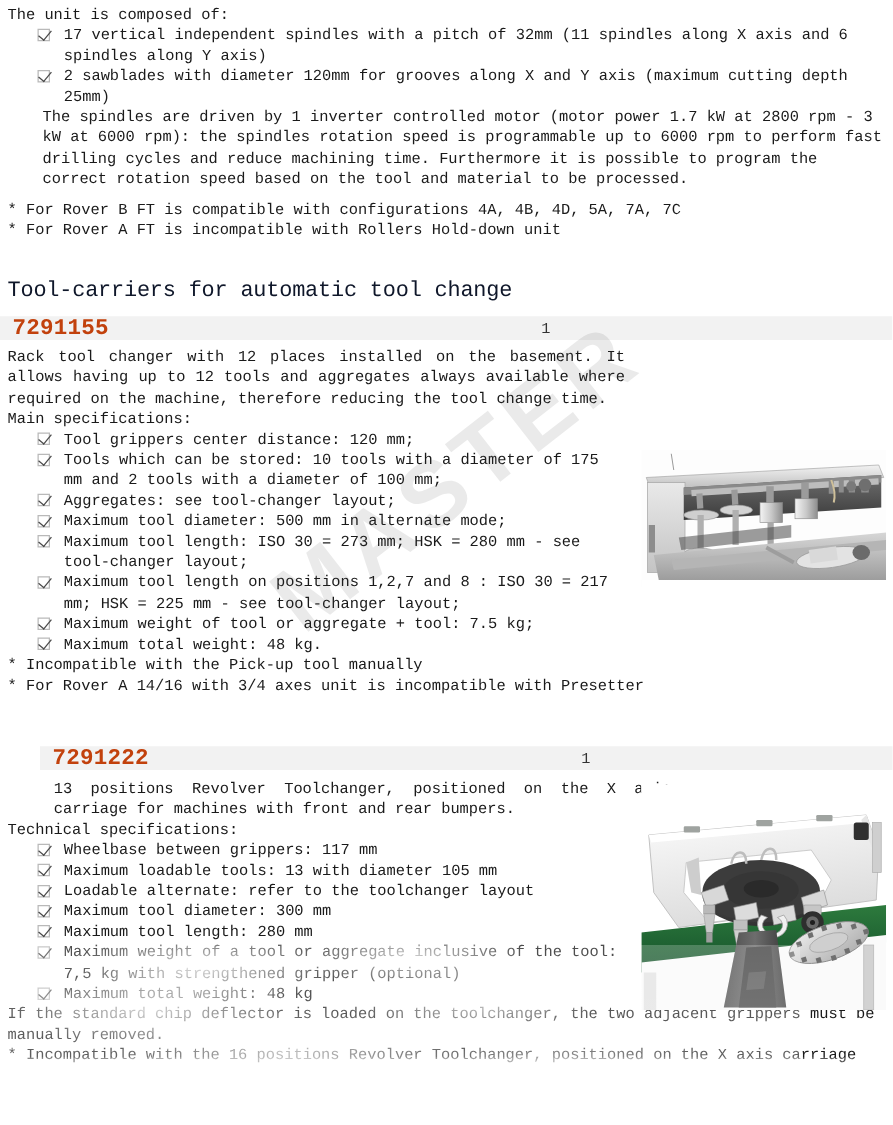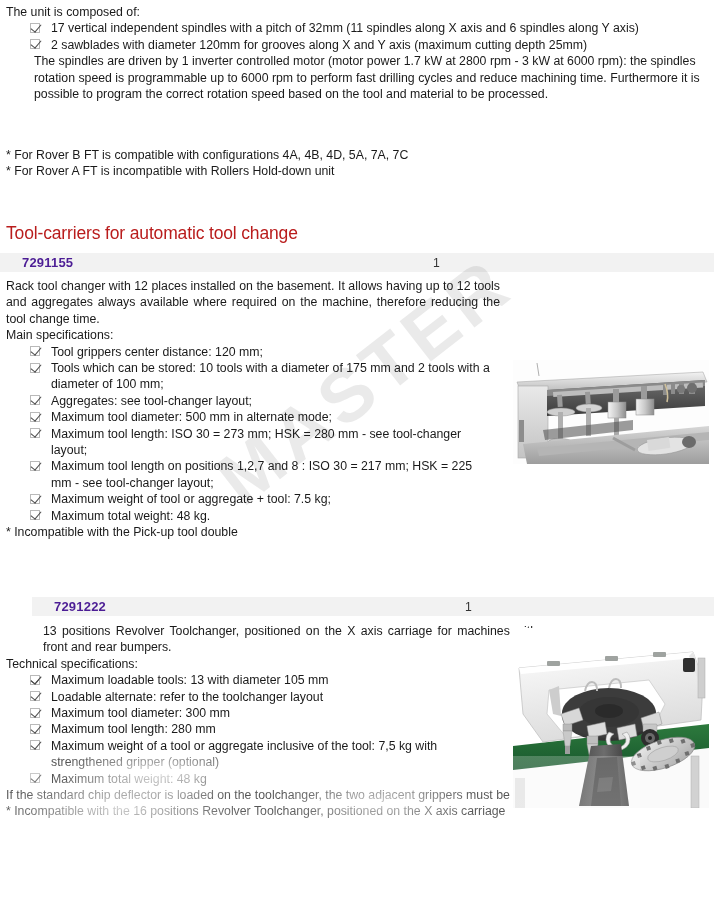--- a/index.html
+++ b/index.html
@@ -75,40 +75,40 @@
     border-right: 1.4px solid #4a4a4a;
     border-bottom: 1.4px solid #4a4a4a;
     transform: rotate(40deg);
   }
 
   
   .section-title {
     font-size: 17.5px;
     line-height: 22px;
     font-weight: 400;
-    color: #b91c1c;
+    color: #0f172a;
     margin: 0;
     padding-left: 6px;
     letter-spacing: -0.15px;
   }
 
   
   .code-band {
     position: relative;
     background: #f2f2f2;
     height: 19px;
     width: 714px;
     margin-left: 0;
   }
   .code-band .code {
     position: absolute;
-    left: 22px; top: 2px;
-    color: #4c1d95;
+    left: 10px; top: 2px;
+    color: #c2410c;
     font-weight: 700;
-    font-size: 13px;
+    font-size: 18px;
     letter-spacing: 0.2px;
   }
   .code-band .qty {
     position: absolute;
     left: 433px; top: 2px;
     color: #333;
     font-size: 12.2px;
   }
 
   
@@ -147,21 +147,21 @@
   }
   .fade-overlay.b {
     left: 0; top: 846px; width: 714px; height: 54px;
     background:
       radial-gradient(ellipse 120px 20px at 120px 12px, rgba(255,255,255,0.70), rgba(255,255,255,0) 72%),
       radial-gradient(ellipse 130px 20px at 330px 30px, rgba(255,255,255,0.62), rgba(255,255,255,0) 74%),
       linear-gradient(180deg, rgba(255,255,255,0.26), rgba(255,255,255,0.30));
   }
 
   
-  .blk { position: absolute; left: 0; width: 714px; }
+  .blk { position: absolute; left: 0; width: 714px; font-family: Liberation Mono, monospace; }
 </style>
 </head>
 <body>
 
 <div class="page">
 
   <div class="blk" style="top:4px;">
     <div class="para lead">The unit is composed of:</div>
     <ul class="checks">
       <li>
@@ -169,21 +169,21 @@
         <span>17 vertical independent spindles with a pitch of 32mm (11 spindles along X axis and 6 spindles along Y axis)</span>
       </li>
       <li>
         <span class="cbox"></span>
         <span>2 sawblades with diameter 120mm for grooves along X and Y axis (maximum cutting depth 25mm)</span>
       </li>
     </ul>
     <div class="para" style="padding-right:8px;padding-left:34px;">The spindles are driven by 1 inverter controlled motor (motor power 1.7 kW at 2800 rpm - 3 kW at 6000 rpm): the spindles rotation speed is programmable up to 6000 rpm to perform fast drilling cycles and reduce machining time. Furthermore it is possible to program the correct rotation speed based on the tool and material to be processed.</div>
   </div>
 
-  <div class="blk" style="top:147px;">
+  <div class="blk" style="top:160px;">
     <div class="para">* For Rover B FT is compatible with configurations 4A, 4B, 4D, 5A, 7A, 7C</div>
     <div class="para">* For Rover A FT is incompatible with Rollers Hold-down unit</div>
   </div>
 
   <div class="blk" style="top:222px;">
     <div class="section-title">Tool-carriers for automatic tool change</div>
   </div>
 
   <div class="blk" style="top:253px;">
     <div class="code-band">
@@ -222,36 +222,38 @@
       </li>
       <li>
         <span class="cbox"></span>
         <span>Maximum weight of tool or aggregate + tool: 7.5 kg;</span>
       </li>
       <li>
         <span class="cbox"></span>
         <span>Maximum total weight: 48 kg.</span>
       </li>
     </ul>
-    <div class="para">* Incompatible with the Pick-up tool double</div>
+    <div class="para">* Incompatible with the Pick-up tool manually</div>
+    <div class="para">* For Rover A 14/16 with 3/4 axes unit is incompatible with Presetter</div>
   </div>
 
   <div class="blk" style="top:597px;margin-left:32px;">
     <div class="code-band">
       <span class="code">7291222</span>
       <span class="qty">1</span>
     </div>
   </div>
 
   <div class="blk" style="top:623px;">
     <div class="para just" style="width:506px;margin-left:37px;">13 positions Revolver Toolchanger, positioned on the X axis carriage for machines with front and rear bumpers.</div>
     <div class="para">Technical specifications:</div>
     <ul class="checks" style="width:500px;">
       <li>
         <span class="cbox"></span>
+        <span>Wheelbase between grippers: 117 mm</span>
       </li>
       <li>
         <span class="cbox"></span>
         <span>Maximum loadable tools: 13 with diameter 105 mm</span>
       </li>
       <li>
         <span class="cbox"></span>
         <span>Loadable alternate: refer to the toolchanger layout</span>
       </li>
       <li>

